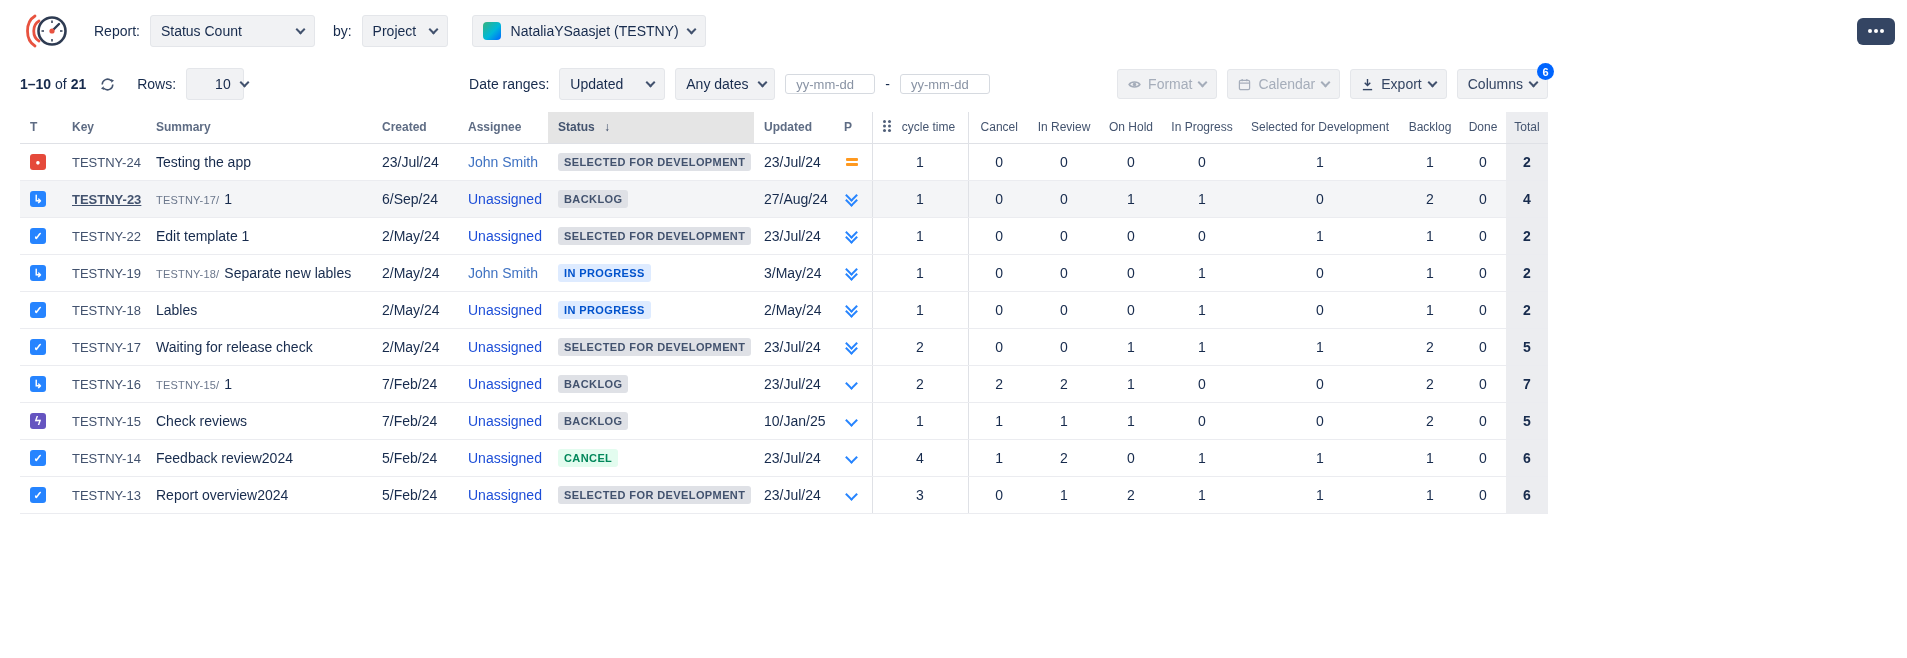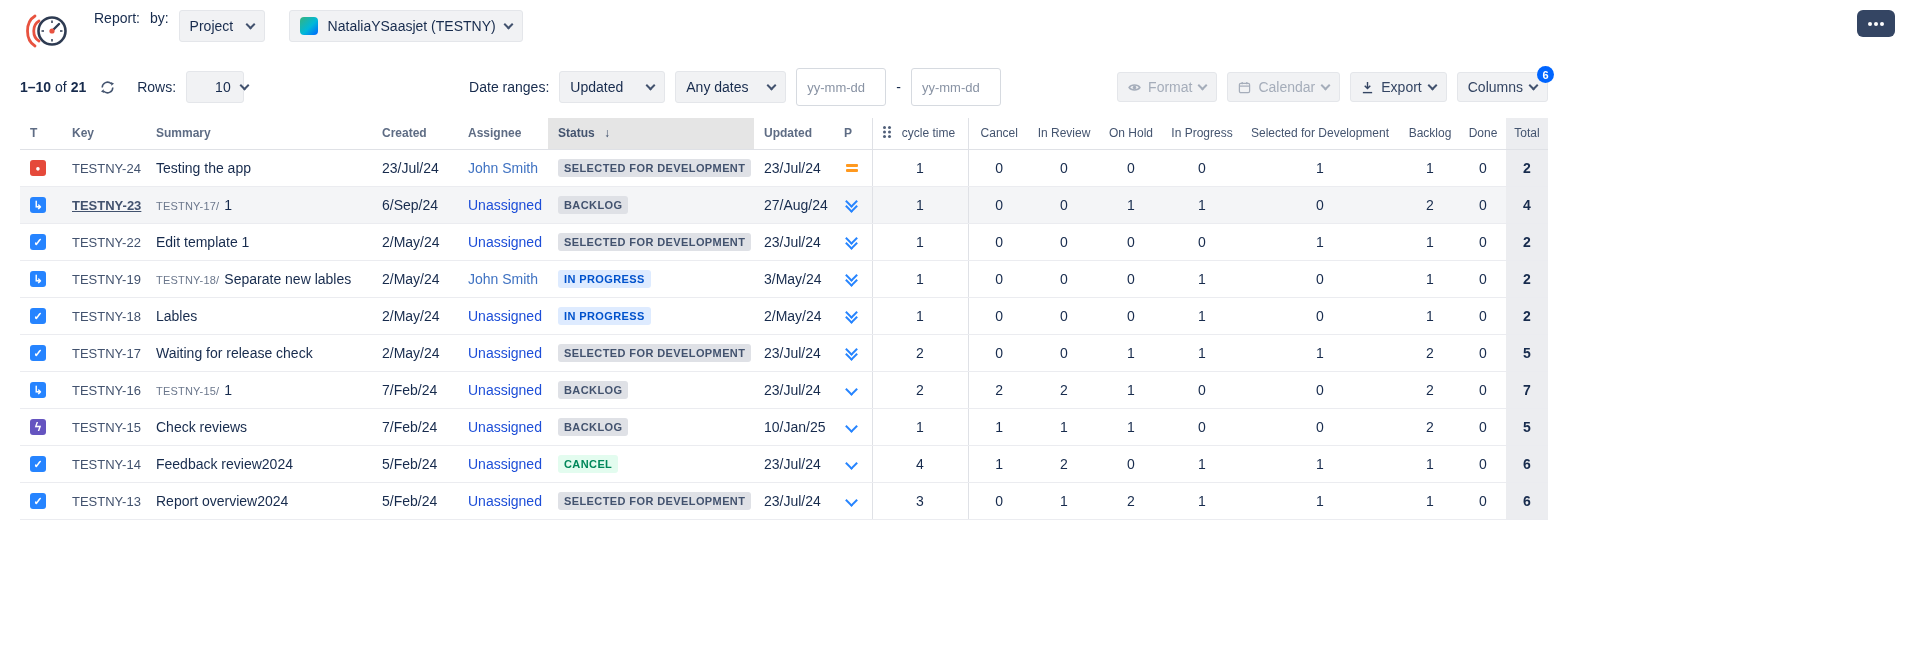--- a/index.html
+++ b/index.html
@@ -5,35 +5,35 @@
   * { box-sizing: border-box; }
   html,body { margin:0; padding:0; background:#fff; }
   body {
     width:1907px; height:658px; overflow:hidden;
     font-family:"Liberation Sans", sans-serif;
     color:#172B4D; font-size:14px;
   }
   .page { position:relative; width:1907px; height:658px; background:#fff; }
 
   
-  .app-header { display:flex; padding:10px 12px 10px 20px; height:62px; }
+  .app-header { display:flex; align-items:center; padding:10px 12px 10px 20px; height:62px; }
   .logo { margin-right:22px; display:flex; align-items:center; }
   .hdr-label { font-size:14px; color:#172B4D; margin-right:10px; white-space:nowrap; }
   .select {
     display:inline-flex; align-items:center; justify-content:space-between;
     background:#F1F2F4; border:1px solid #E4E6EA; border-radius:3px;
     height:32px; padding:0 10px; font-size:14px; color:#172B4D; cursor:pointer;
     gap:10px; white-space:nowrap;
   }
   .sel-report { width:165px; margin-right:18px; }
   .sel-by { width:86px; margin-right:12px; }
   .sel-project { width:234px; }
   .sel-rows { width:58px;padding-left:28px; }
   .sel-datefield { width:106px; }
-  .sel-datepreset { width:111px; }
+  .sel-datepreset { width:100px; }
   .chev {
     display:inline-block; width:7px; height:7px;
     border-right:2px solid #42526E; border-bottom:2px solid #42526E;
     transform:rotate(45deg); margin-top:-4px; flex:0 0 auto;
   }
   .proj-avatar {
     width:18px; height:18px; border-radius:4px; flex:0 0 auto;
     background:linear-gradient(135deg,#36B37E 0%,#00B8D9 55%,#0065FF 100%);
     margin-right:2px;
   }
@@ -47,21 +47,21 @@
 
   
   .toolbar { display:flex; align-items:center; width:1548px; padding:6px 0 12px 20px; }
   .left-group { display:flex; align-items:center; gap:10px; }
   .count { white-space:nowrap; }
   .count b { font-weight:700; }
   .refresh { display:inline-flex; margin:0 4px; cursor:pointer; }
   .rows-label { margin-left:8px; }
   .dates-group { display:flex; align-items:center; gap:10px; margin-left:225px; }
   .date-input {
-    width:90px; height:38px; border:1px solid #D6DAE0; border-radius:3px;
+    width:90px; height:20px; border:1px solid #D6DAE0; border-radius:3px;
     padding:0 10px; font-size:13px; color:#172B4D; outline:none;
     font-family:"Liberation Sans", sans-serif;
   }
   .date-input::placeholder { color:#8993A4; }
   .right-group { margin-left:auto; display:flex; align-items:center; gap:10px; }
   .btn {
     display:inline-flex; align-items:center; gap:7px; height:30px;
     background:#F1F2F4; border:1px solid #E4E6EA; border-radius:3px;
     padding:0 10px; font-size:14px; color:#344563; cursor:pointer; white-space:nowrap;
   }
@@ -168,20 +168,24 @@
         <circle cx="32" cy="21" r="13.5" fill="none" stroke="#2E3B52" stroke-width="2.6"></circle>
         <line x1="32" y1="10.5" x2="32" y2="13" stroke="#2E3B52" stroke-width="1.5"></line>
         <line x1="32" y1="29" x2="32" y2="31.5" stroke="#2E3B52" stroke-width="1.5"></line>
         <line x1="21.5" y1="21" x2="24" y2="21" stroke="#2E3B52" stroke-width="1.5"></line>
         <line x1="40" y1="21" x2="42.5" y2="21" stroke="#2E3B52" stroke-width="1.5"></line>
         <line x1="32" y1="21" x2="39" y2="14" stroke="#2E3B52" stroke-width="2.4" stroke-linecap="round"></line>
         <circle cx="32" cy="21" r="2.6" fill="#E8523F"></circle>
       </svg>
     </span>
     <span class="hdr-label">Report:</span>
+    <div class="select sel-report">
+      <span>Status Count</span>
+      <span class="chev"></span>
+    </div>
     <span class="hdr-label">by:</span>
     <div class="select sel-by">
       <span>Project</span>
       <span class="chev"></span>
     </div>
     <div class="select sel-project" style="margin-left:12px;">
       <span class="sel-left">
         <span class="proj-avatar"></span>
         <span>NataliaYSaasjet (TESTNY)</span>
       </span>

